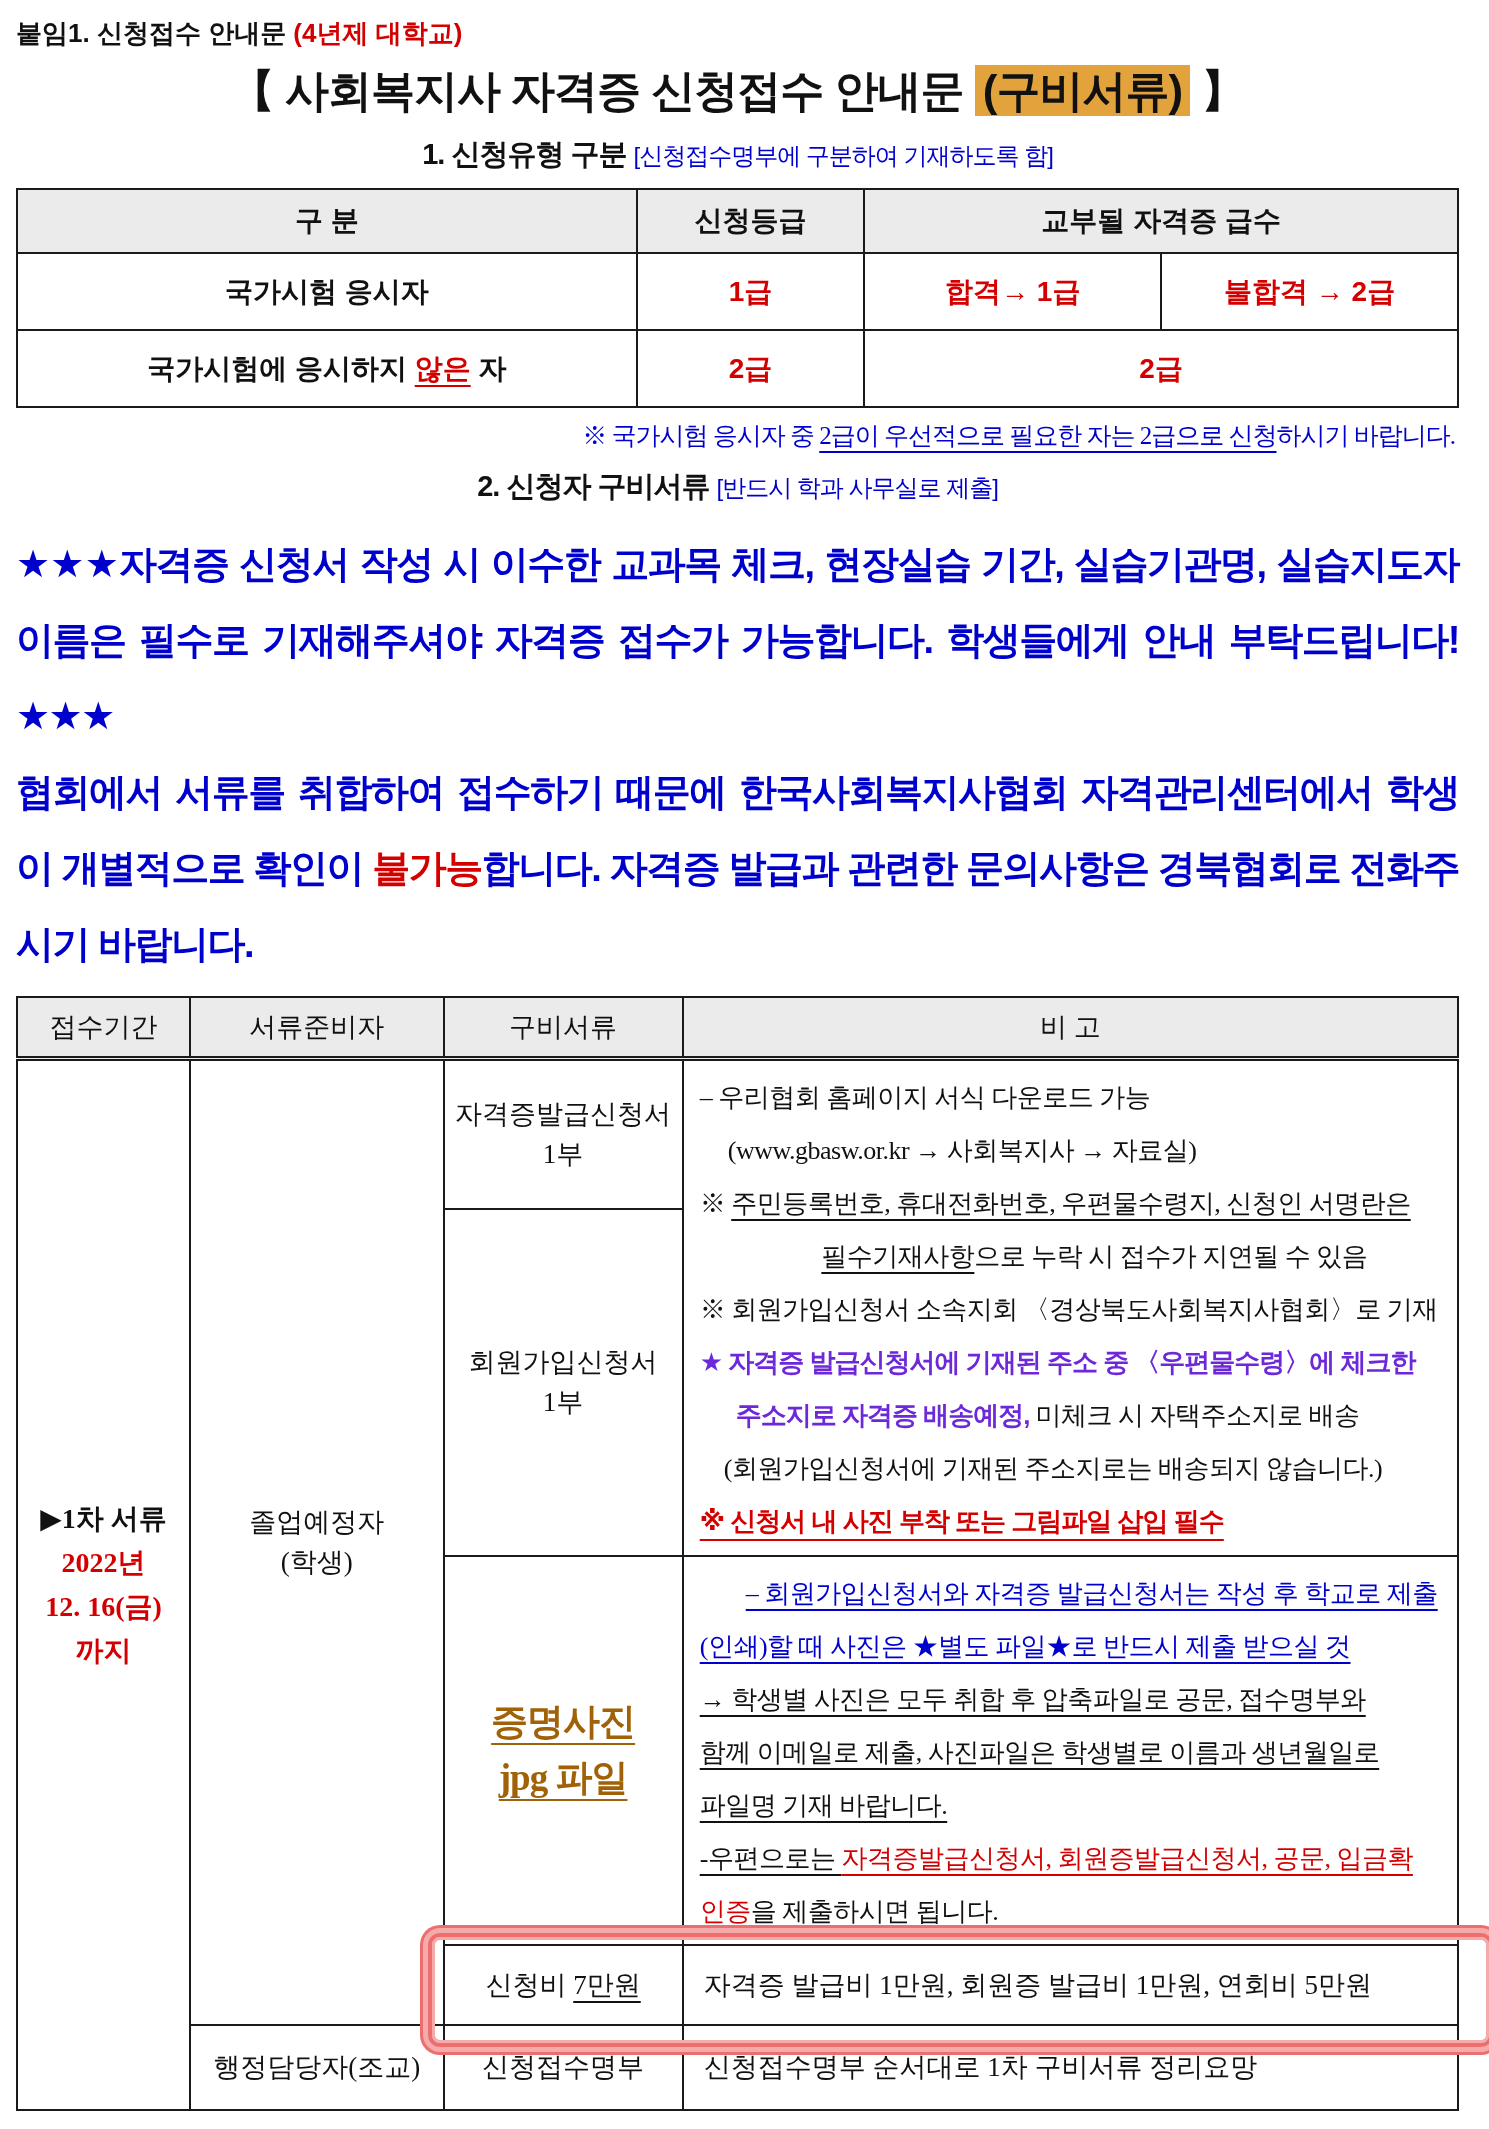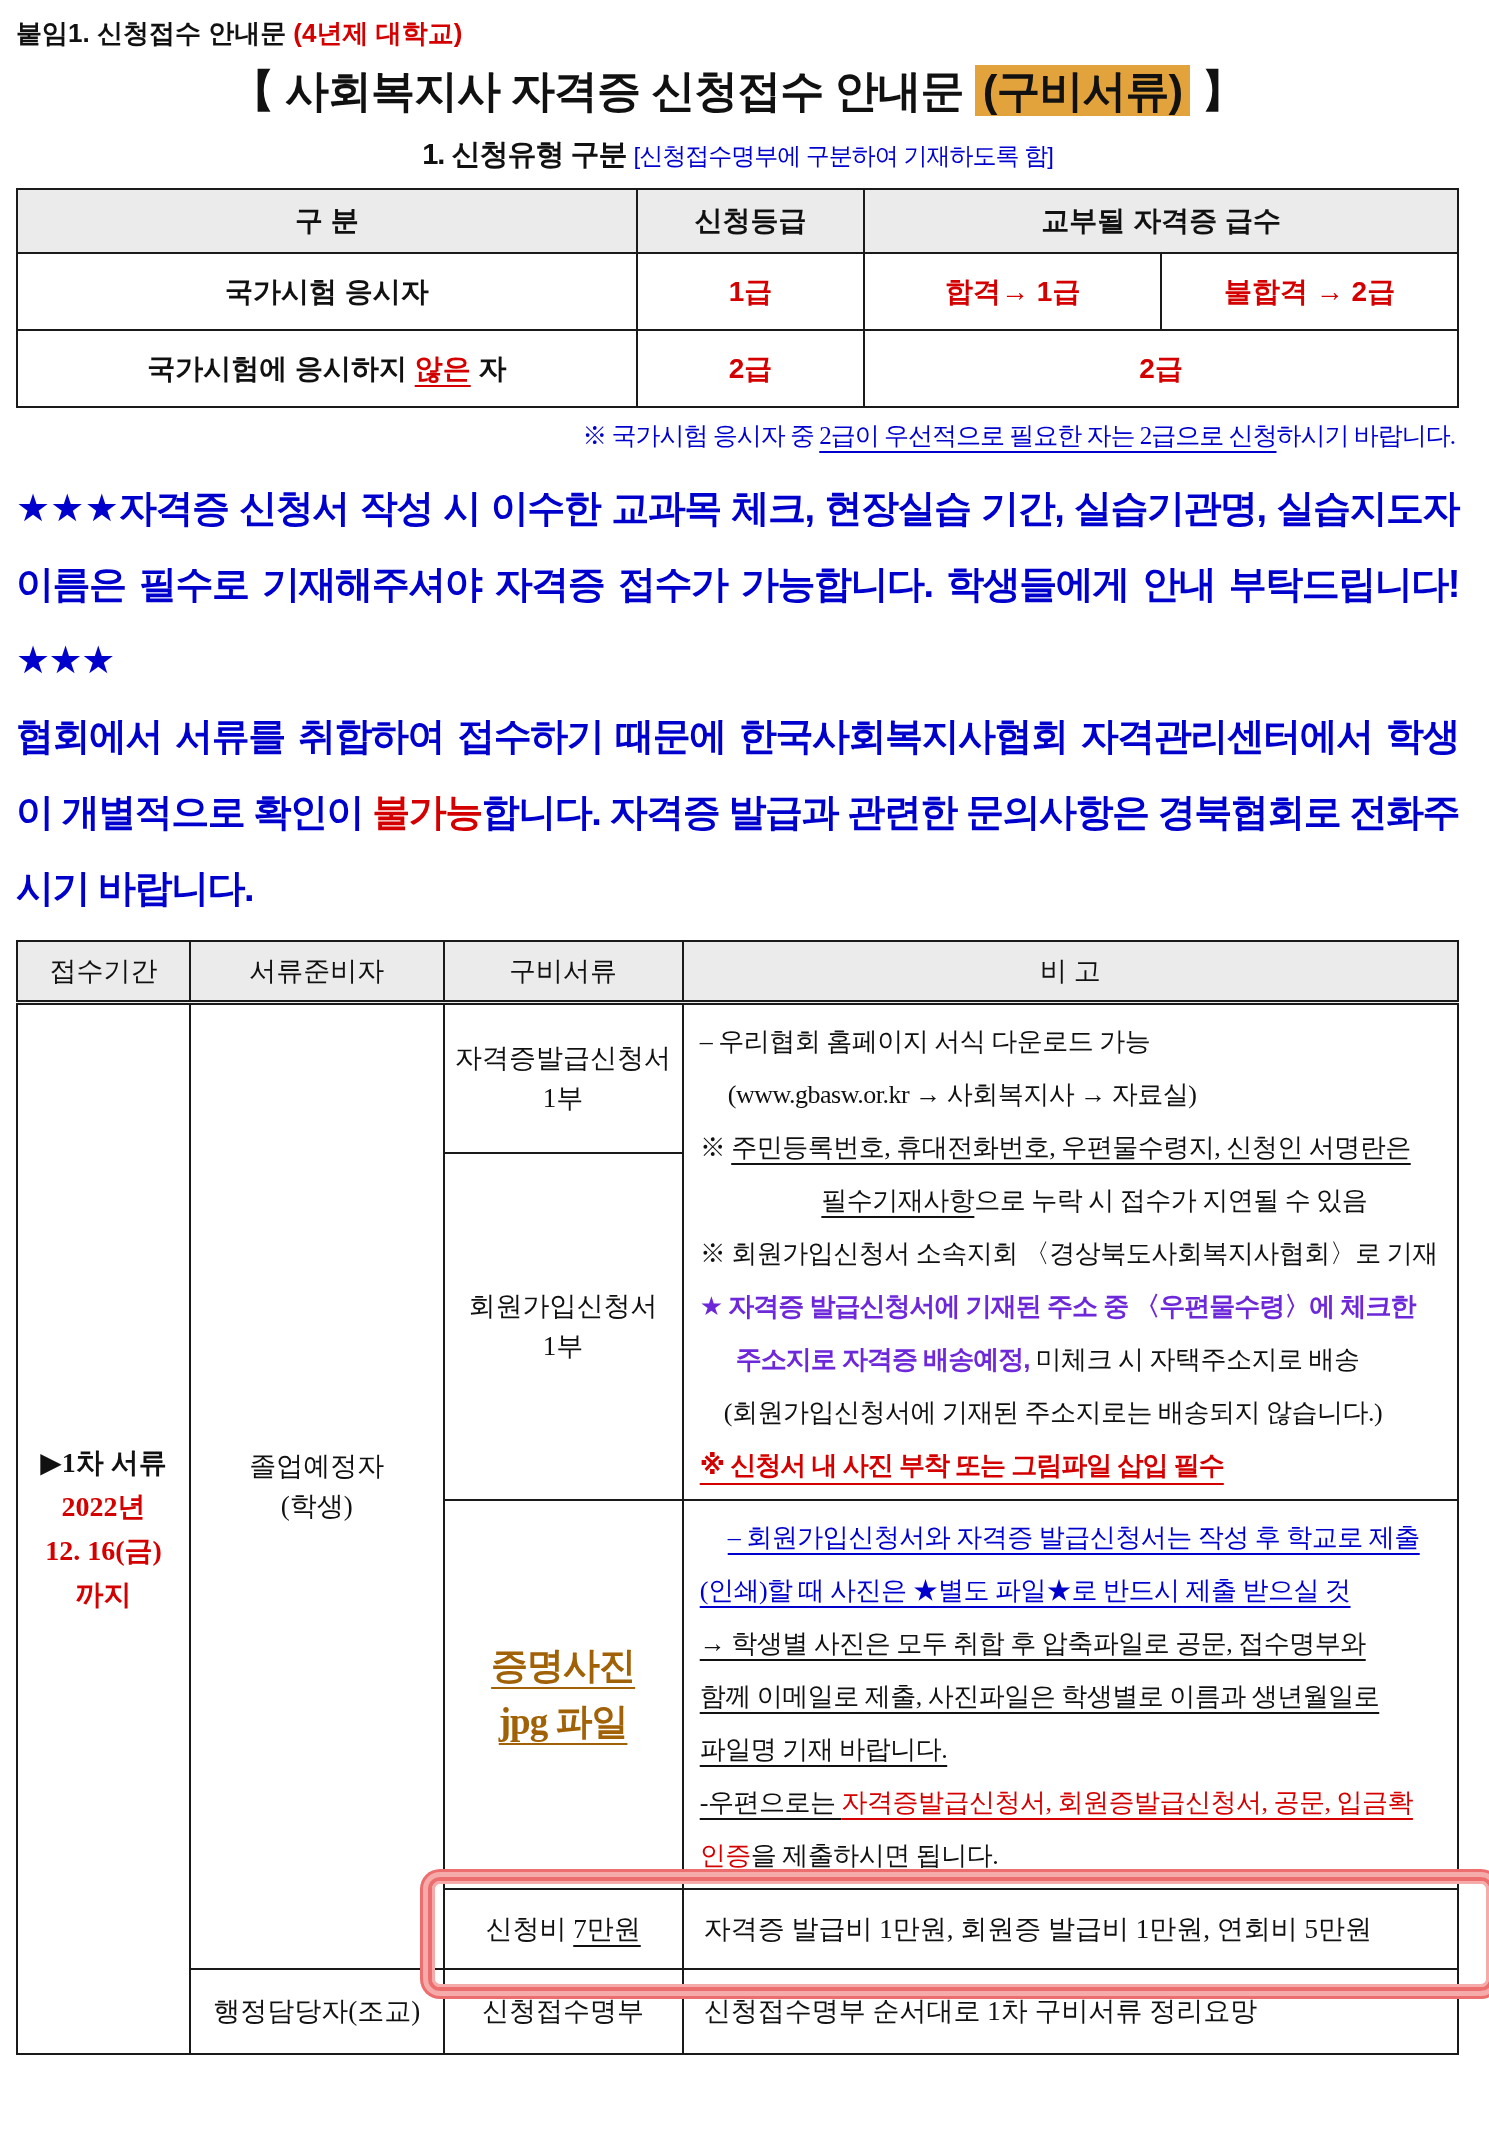--- a/index.html
+++ b/index.html
@@ -44,21 +44,21 @@
   .row-c{height:367px;}
   .row-d{height:80px;}
   .row-e{height:85px;}
   .period-cell div{line-height:44px;font-size:28px;font-weight:bold;}
   .remark-cell{padding:10px 8px 6px 16px;vertical-align:top !important;}
   .rline{font-size:26px;line-height:53px;letter-spacing:-0.5px;white-space:nowrap;}
   .ind1{margin-left:28px;}
   .ind2{margin-left:40px;text-align:center;}
   .ind3{margin-left:36px;}
   .ind4{margin-left:24px;}
-  .ind5{margin-left:28px;}
+  .ind5{margin-left:46px;}
   .gbold{font-family:"Liberation Sans","DejaVu Sans",sans-serif;font-weight:bold;letter-spacing:-1px;}
   .photo-cell{text-align:center;}
   .photo-cell div{font-size:37px;font-weight:bold;color:#a16207;line-height:56px;letter-spacing:-1px;}
   .fee-cell{text-align:center;font-size:27px;}
   .fee-remark{font-size:27px;padding-left:20px;}
   .admin-remark{font-size:27px;padding-left:20px;}
 
   .fee-highlight{
     position:absolute;left:412px;right:-34px;bottom:64px;height:106px;
     border:4px solid #ed6e6e;border-radius:12px;
@@ -109,20 +109,23 @@
       <td class="red">2급</td>
       <td colspan="2" class="red">2급</td>
     </tr>
   </tbody>
     </table>
 
   <div class="note1">
     <span>※ 국가시험 응시자 중 </span><span class="u">2급이 우선적으로 필요한 자는 2급으로 신청</span><span>하시기 바랍니다.</span>
   </div>
 
+  <div class="sec-head gothic">
+    <span>2. 신청자 구비서류 </span><span class="sec-note blue">[반드시 학과 사무실로 제출]</span>
+  </div>
 
   <div class="para-wrap">
     <p class="para gothic">★★★자격증 신청서 작성 시 이수한 교과목 체크, 현장실습 기간, 실습기관명, 실습지도자 이름은 필수로 기재해주셔야 자격증 접수가 가능합니다. 학생들에게 안내 부탁드립니다!★★★</p>
     <p class="para gothic">
       <span>협회에서 서류를 취합하여 접수하기 때문에 한국사회복지사협회 자격관리센터에서 학생이 개별적으로 확인이 </span><span class="red">불가능</span><span>합니다. 자격증 발급과 관련한 문의사항은 경북협회로 전화주시기 바랍니다.</span>
     </p>
   </div>
 
   <div class="t2wrap">
     <table class="t2">

